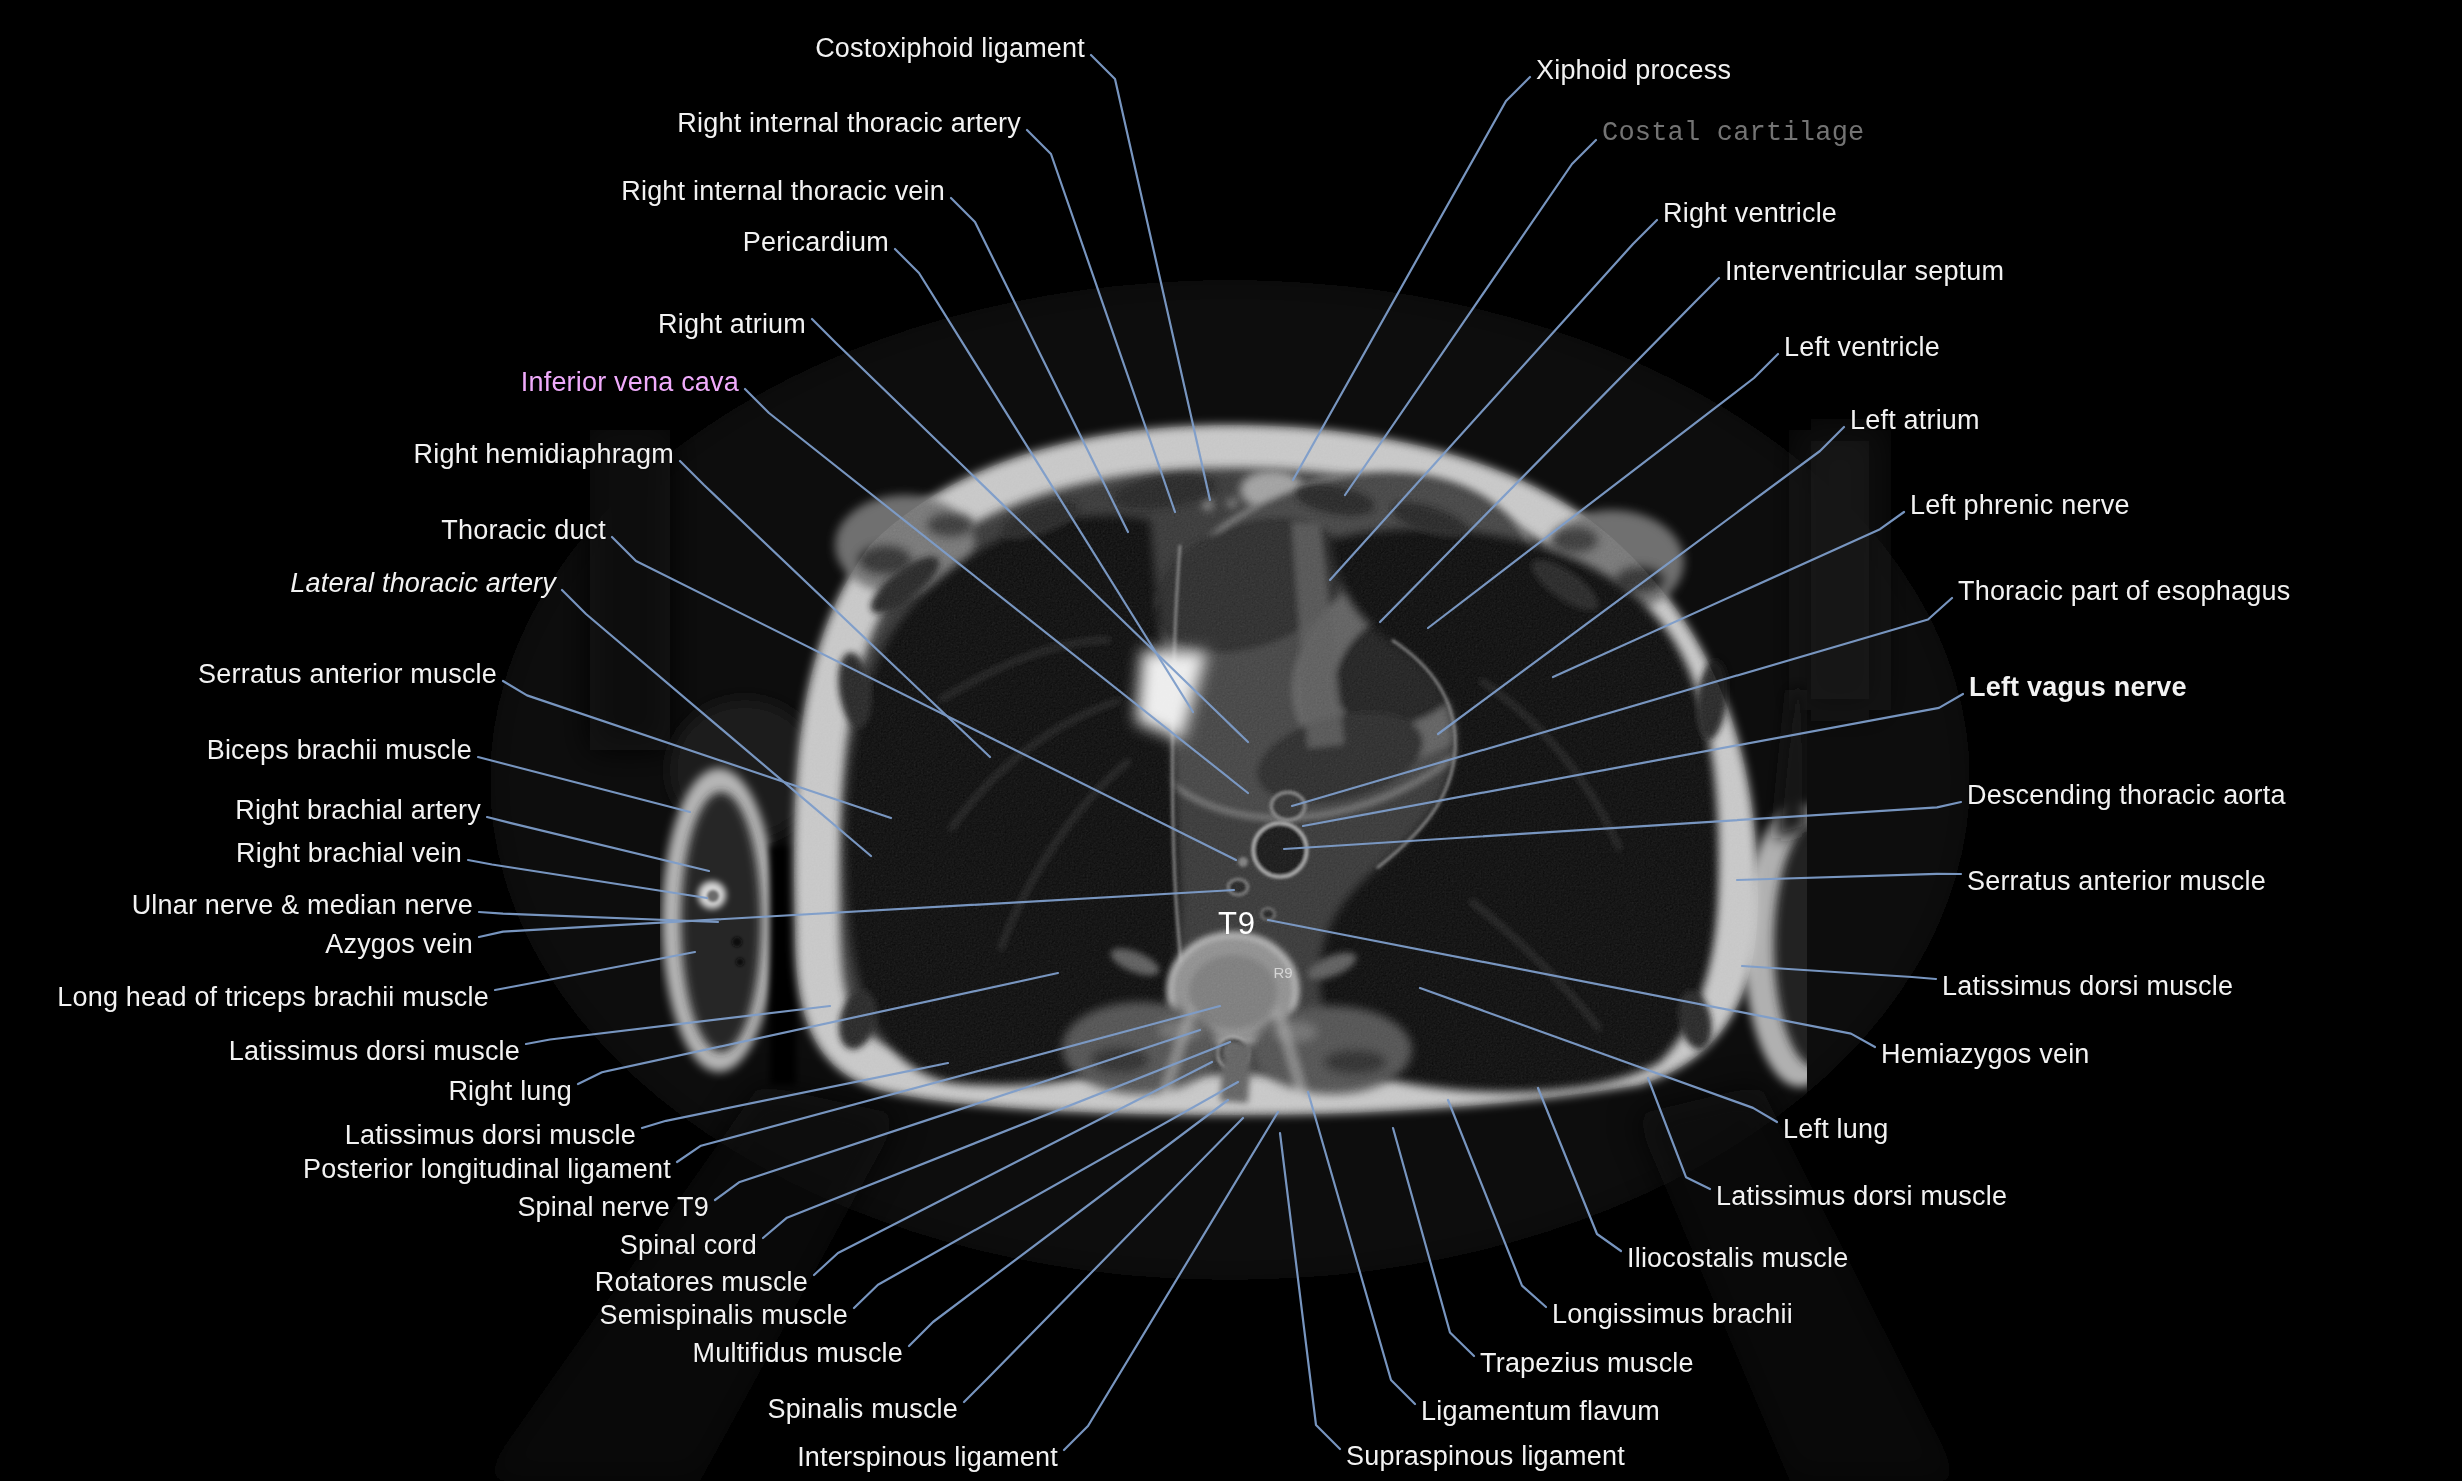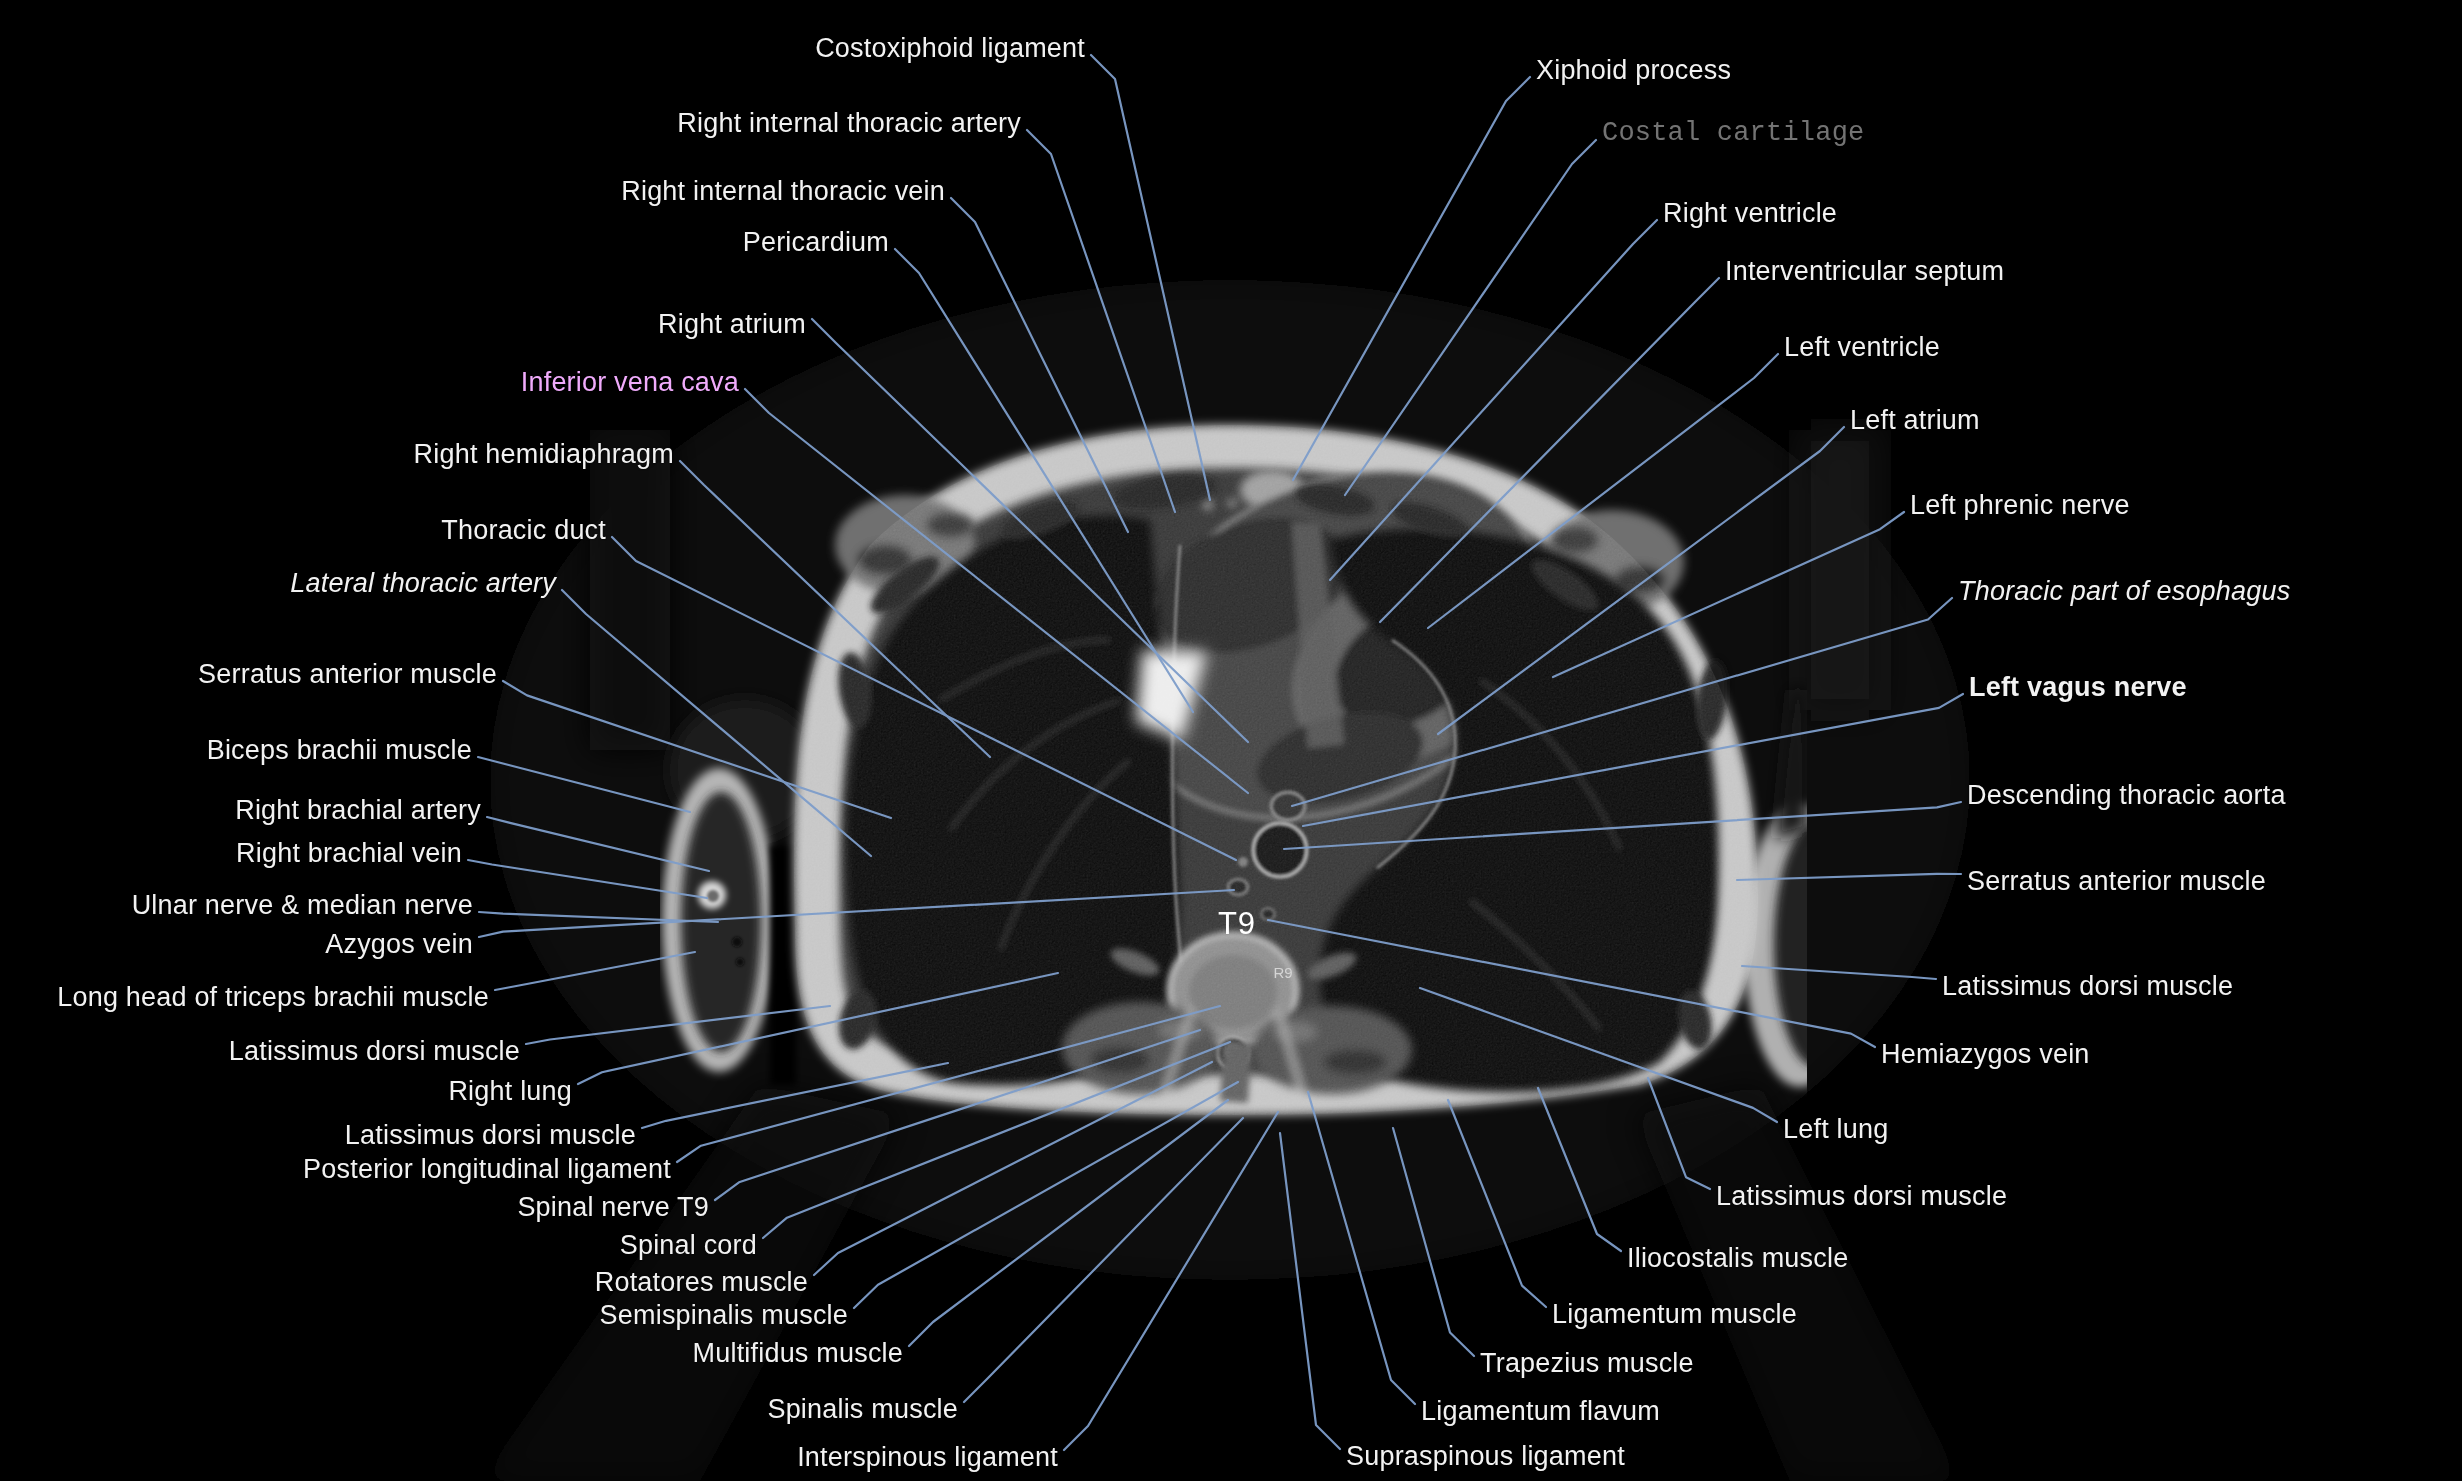--- a/index.html
+++ b/index.html
@@ -291,26 +291,26 @@
     <div class="label" style="color: rgb(242, 242, 242); right: 1559px; top: 1337px;">Multifidus muscle</div>
     <div class="label" style="color: rgb(242, 242, 242); right: 1504px; top: 1393px;">Spinalis muscle</div>
     <div class="label" style="color: rgb(242, 242, 242); right: 1404px; top: 1441px;">Interspinous ligament</div>
     <div class="label" style="color: rgb(242, 242, 242); left: 1536px; top: 54px;">Xiphoid process</div>
     <div class="label" style="color: #737373; left: 1602px; top: 117px; font-family: Liberation Mono, monospace;">Costal cartilage</div>
     <div class="label" style="color: rgb(242, 242, 242); left: 1663px; top: 197px;">Right ventricle</div>
     <div class="label" style="color: rgb(242, 242, 242); left: 1725px; top: 255px;">Interventricular septum</div>
     <div class="label" style="color: rgb(242, 242, 242); left: 1784px; top: 331px;">Left ventricle</div>
     <div class="label" style="color: rgb(242, 242, 242); left: 1850px; top: 404px;">Left atrium</div>
     <div class="label" style="color: rgb(242, 242, 242); left: 1910px; top: 489px;">Left phrenic nerve</div>
-    <div class="label" style="color: rgb(242, 242, 242); left: 1958px; top: 575px; font-style: italic;">Thoracic part of esophagus</div>
+    <div class="label" style="color: rgb(242, 242, 242); left: 1958px; top: 575px;">Thoracic part of esophagus</div>
     <div class="label" style="color: rgb(242, 242, 242); left: 1969px; top: 671px; font-weight: bold;">Left vagus nerve</div>
     <div class="label" style="color: rgb(242, 242, 242); left: 1967px; top: 779px;">Descending thoracic aorta</div>
     <div class="label" style="color: rgb(242, 242, 242); left: 1967px; top: 865px;">Serratus anterior muscle</div>
     <div class="label" style="color: rgb(242, 242, 242); left: 1942px; top: 970px;">Latissimus dorsi muscle</div>
     <div class="label" style="color: rgb(242, 242, 242); left: 1881px; top: 1038px;">Hemiazygos vein</div>
     <div class="label" style="color: rgb(242, 242, 242); left: 1783px; top: 1113px;">Left lung</div>
     <div class="label" style="color: rgb(242, 242, 242); left: 1716px; top: 1180px;">Latissimus dorsi muscle</div>
     <div class="label" style="color: rgb(242, 242, 242); left: 1627px; top: 1242px;">Iliocostalis muscle</div>
-    <div class="label" style="color: rgb(242, 242, 242); left: 1552px; top: 1298px;">Ligamentum muscle</div>
+    <div class="label" style="color: rgb(242, 242, 242); left: 1552px; top: 1298px;">Longissimus brachii</div>
     <div class="label" style="color: rgb(242, 242, 242); left: 1480px; top: 1347px;">Trapezius muscle</div>
     <div class="label" style="color: rgb(242, 242, 242); left: 1421px; top: 1395px;">Ligamentum flavum</div>
     <div class="label" style="color: rgb(242, 242, 242); left: 1346px; top: 1440px;">Supraspinous ligament</div>
   </div>
 
 </body></html>

